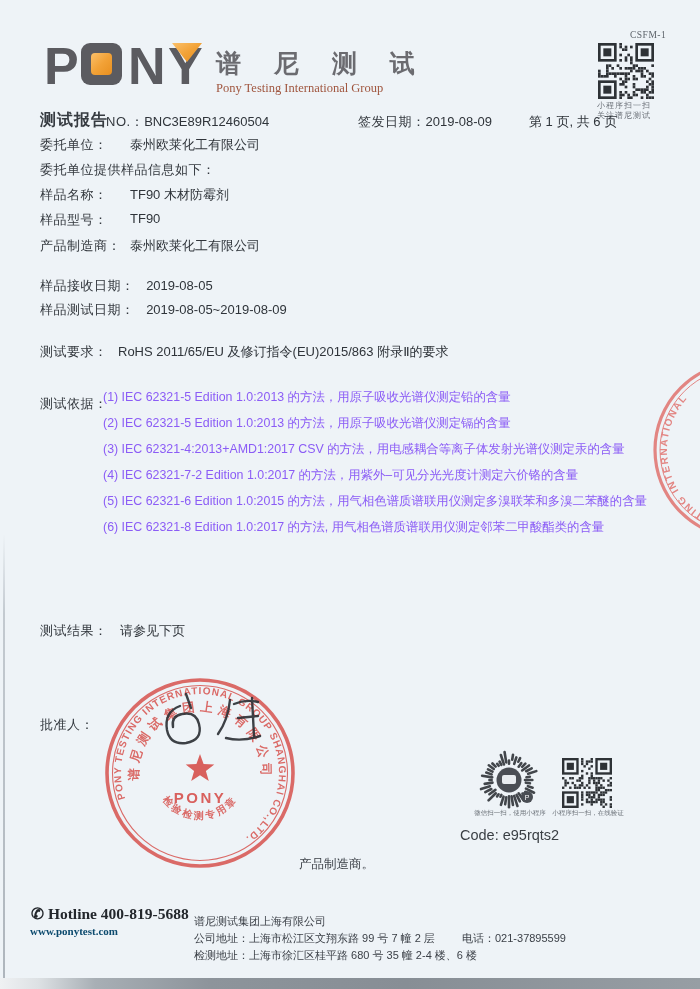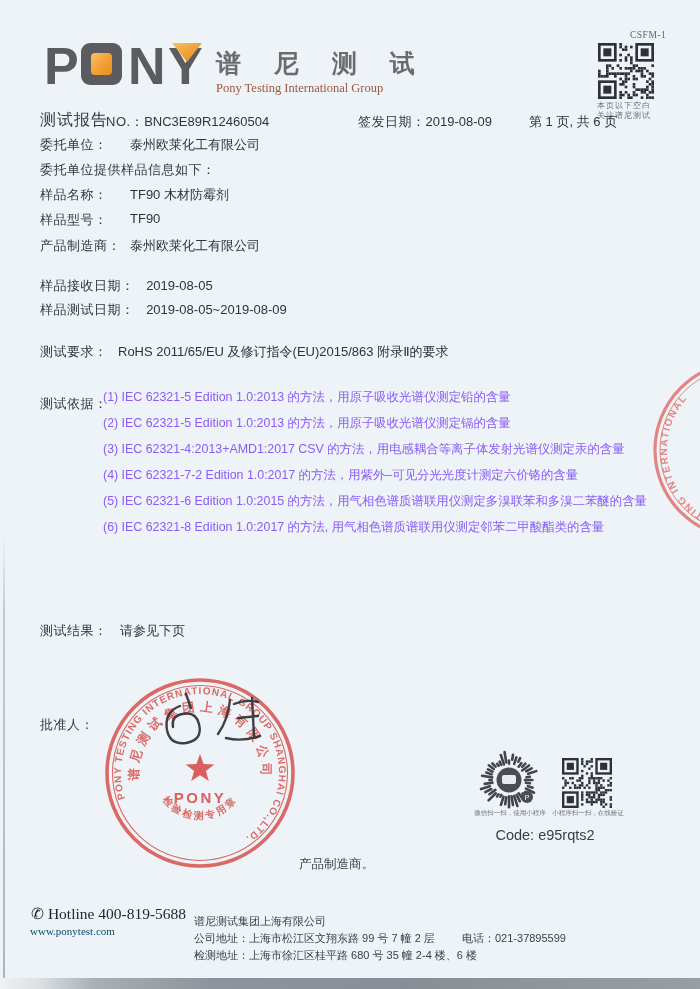--- a/index.html
+++ b/index.html
@@ -3,21 +3,21 @@
 <meta charset="utf-8">
 <style>
   *{margin:0;padding:0;box-sizing:border-box}
   html,body{background:#e9eef2}
   .page{position:relative;width:700px;height:989px;margin:0 auto;overflow:hidden;
         background:#eef3f7;font-family:"Liberation Sans","DejaVu Sans",sans-serif;
         color:#363b41;font-size:13px;}
   .abs{position:absolute}
   .lbl{color:#33383e;letter-spacing:.5px}
   .val{color:#2f343a}
-  .bold{font-weight:400}
+  .bold{font-weight:700}
   .serif{font-family:"Liberation Serif","DejaVu Serif",serif}
   .small{font-size:8px;color:#6b7178}
   .methods div{height:26px;line-height:26px;white-space:nowrap;font-size:12.4px;color:#8b5cf6}
   .footer-mid{font-size:11px;color:#3a3f46;line-height:17px}
   .scan-edge-bottom{position:absolute;left:0;bottom:0;width:700px;height:11px;
     background:linear-gradient(90deg,#eff1f3 0,#dde1e4 38px,#a8afb5 95px,#8d949b 210px,#878e95 58%,#979ea4 100%)}
   .scan-edge-left{position:absolute;left:3px;top:0;width:2px;height:989px;
     background:linear-gradient(180deg,rgba(120,130,140,0) 0%,rgba(120,130,140,0) 54%,rgba(105,115,126,.32) 62%,rgba(95,105,116,.45) 100%)}
   svg{display:block}
 </style>
@@ -156,21 +156,21 @@
         <rect x="53.33" y="53.33" width="2.67" height="2.67"></rect>
         <rect x="1.3333333333333333" y="1.3333333333333333" width="16" height="16" fill="none" stroke="#2e3236" stroke-width="2.6666666666666665"></rect>
         <rect x="5.333333333333333" y="5.333333333333333" width="8" height="8"></rect>
         <rect x="38.666666666666664" y="1.3333333333333333" width="16" height="16" fill="none" stroke="#2e3236" stroke-width="2.6666666666666665"></rect>
         <rect x="42.666666666666664" y="5.333333333333333" width="8" height="8"></rect>
         <rect x="1.3333333333333333" y="38.666666666666664" width="16" height="16" fill="none" stroke="#2e3236" stroke-width="2.6666666666666665"></rect>
         <rect x="5.333333333333333" y="42.666666666666664" width="8" height="8"></rect>
       </g>
     </svg>
   <div class="abs small" style="left:597px;top:101px;line-height:10px;letter-spacing:1px">
-    <div>本页以下空白</div>
+    <div>小程序扫一扫</div>
     <div>关注谱尼测试</div>
   </div>
 
   <div class="abs bold" style="left:40px;top:110px;font-size:16px;letter-spacing:1px">测试报告</div>
   <div class="abs" style="left:106px;top:113px;font-size:13px">
     <span class="lbl">NO.：</span><span class="val">BNC3E89R12460504</span>
   </div>
   <div class="abs" style="left:358px;top:113px">
     <span class="lbl">签发日期：</span><span class="val">2019-08-09</span>
   </div>
@@ -437,21 +437,21 @@
         <rect x="1.1904761904761905" y="1.1904761904761905" width="14.285714285714285" height="14.285714285714285" fill="none" stroke="#2e3236" stroke-width="2.380952380952381"></rect>
         <rect x="4.761904761904762" y="4.761904761904762" width="7.142857142857142" height="7.142857142857142"></rect>
         <rect x="34.523809523809526" y="1.1904761904761905" width="14.285714285714285" height="14.285714285714285" fill="none" stroke="#2e3236" stroke-width="2.380952380952381"></rect>
         <rect x="38.095238095238095" y="4.761904761904762" width="7.142857142857142" height="7.142857142857142"></rect>
         <rect x="1.1904761904761905" y="34.523809523809526" width="14.285714285714285" height="14.285714285714285" fill="none" stroke="#2e3236" stroke-width="2.380952380952381"></rect>
         <rect x="4.761904761904762" y="38.095238095238095" width="7.142857142857142" height="7.142857142857142"></rect>
       </g>
     </svg>
   <div class="abs" style="left:470px;top:809px;width:80px;text-align:center;font-size:6.5px;color:#6b7178">微信扫一扫，使用小程序</div>
   <div class="abs" style="left:550px;top:809px;width:76px;text-align:center;font-size:6.5px;color:#6b7178">小程序扫一扫，在线验证</div>
-  <div class="abs" style="left:460px;top:827px;width:170px;text-align:center;font-size:14.5px;color:#3a3f44">Code: e95rqts2</div>
+  <div class="abs" style="left:460px;top:827px;width:170px;text-align:left;font-size:14.5px;color:#3a3f44">Code: e95rqts2</div>
 
   <div class="abs" style="left:299px;top:856px;font-size:12.5px;color:#3a3f46">产品制造商。</div>
 
   <div class="abs serif bold" style="left:31px;top:905px;font-size:15.5px;color:#23272c;white-space:nowrap">
     <span>✆</span>
     <span>Hotline 400-819-5688</span>
   </div>
   <div class="abs serif bold" style="left:30px;top:925px;font-size:11px;color:#0c4a6e">www.ponytest.com</div>
 
   <div class="abs footer-mid" style="left:194px;top:913px">

